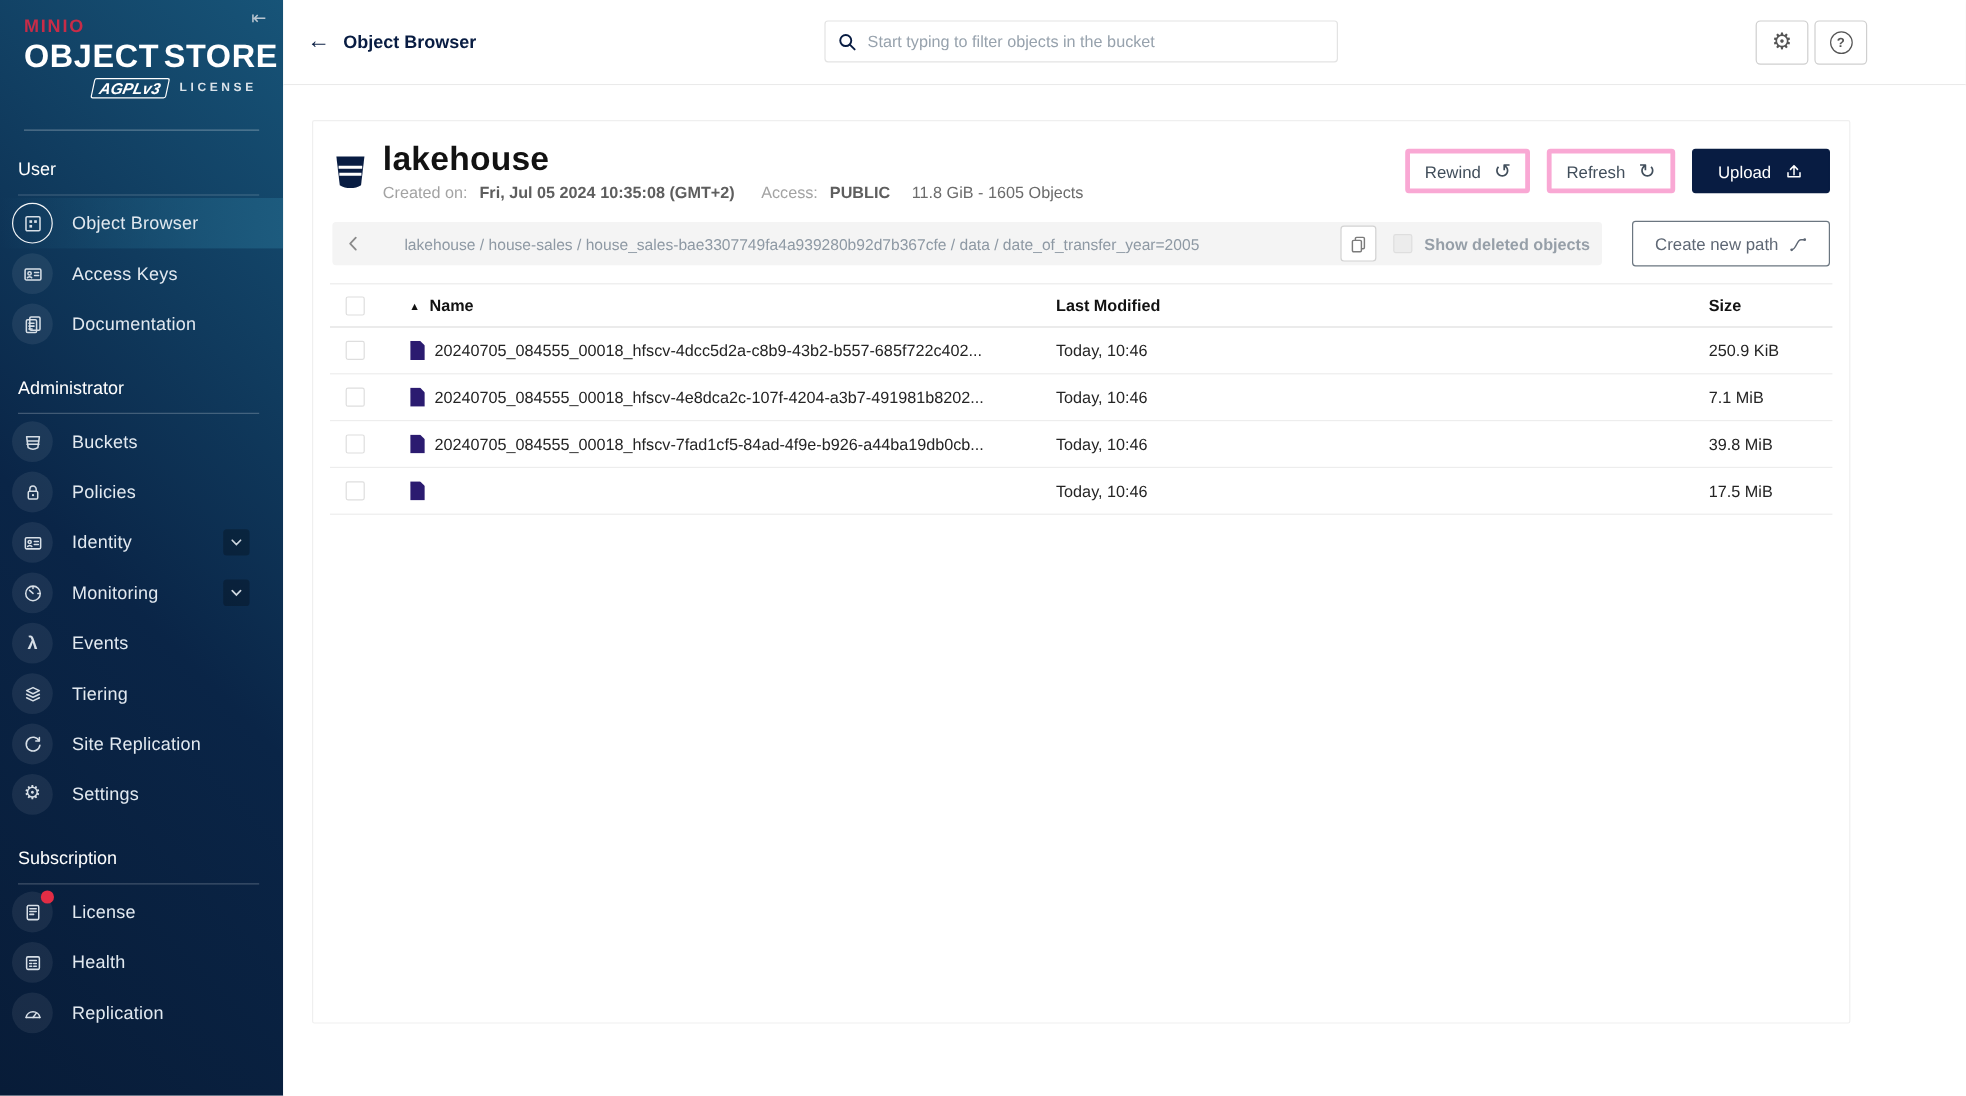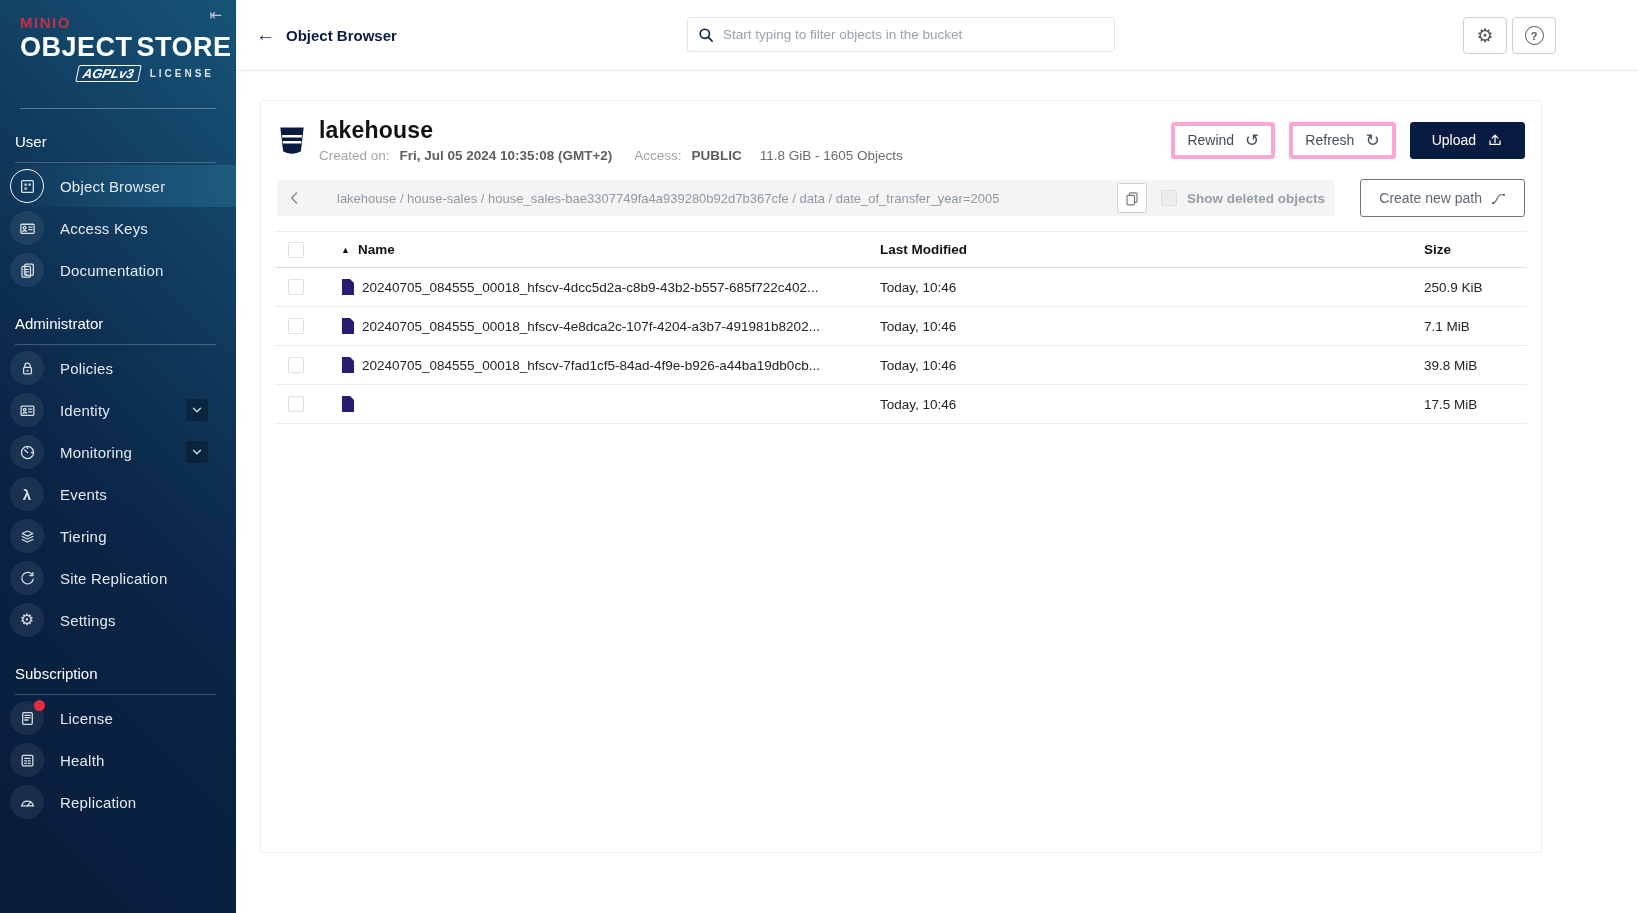--- a/index.html
+++ b/index.html
@@ -58,21 +58,21 @@
     font-weight:700; display:flex; align-items:center; justify-content:center; color:#555;}
 
   
   .main { position:absolute; left:236px; top:71px; width:1402px; height:842px; background:#fff; }
   .panel { position:absolute; left:24px; top:29px; width:1282px; min-height:753px;
     background:#fff; border:1px solid #efefef; border-radius:2px; }
 
   .bucket-header { display:flex; align-items:center; padding:16px 16px 14px 16px; }
   .bucket-icon { flex:0 0 30px; margin-top:2px;}
   .bh-text { margin-left:12px; }
-  .bh-title { font-size:23px; font-weight:700; color:#121212; letter-spacing:.2px;}
+  .bh-title { font-size:28px; font-weight:700; color:#121212; letter-spacing:.2px;}
   .bh-sub { display:flex; gap:10px; margin-top:4px; font-size:13.5px; align-items:baseline;}
   .bh-muted { color:#a3a3a3; }
   .bh-strong { color:#5e5e5e; font-weight:700; }
   .bh-usage { color:#6b6b6b; margin-left:8px;}
   .bh-buttons { margin-left:auto; display:flex; gap:14px; align-items:center;}
   .btn { height:37px; border:4px solid #f9a8d4; border-radius:3px; background:#fff; color:#414e5b;
     font-size:14px; display:flex; align-items:center; gap:11px; padding:0 12px; cursor:pointer;
     font-family:"Liberation Sans",sans-serif;}
   .btn .bicon { font-size:17px; line-height:1; color:#414e5b;}
   .btn-primary { background:#081C42; border:1px solid #081C42; color:#fff; padding:0 21px;}
@@ -159,20 +159,29 @@
       </span>
     <span class="itm-label">Documentation</span>
   </div>
 
   <div class="section-label">Administrator</div>
   <hr class="section-hr">
 
   <div class="itm">
     <span class="itm-circle">
         <svg class="sic" width="17" height="17" viewBox="0 0 16 16">
+          <path d="M3 3.8h10l-1.2 8.5c-2.2 1.4-5.4 1.4-7.6 0Z"></path>
+          <path d="M3.6 7h8.8M3.3 9.6h9.4"></path>
+        </svg>
+      </span>
+    <span class="itm-label">Buckets</span>
+  </div>
+  <div class="itm">
+    <span class="itm-circle">
+        <svg class="sic" width="17" height="17" viewBox="0 0 16 16">
           <path d="M5.5 7V5.4a2.5 2.5 0 0 1 5 0V7"></path>
           <rect x="4.3" y="7" width="7.4" height="6" rx="1"></rect>
           <circle cx="8" cy="10" r="0.9" fill="#d7dfe7" stroke="none"></circle>
         </svg>
       </span>
     <span class="itm-label">Policies</span>
   </div>
   <div class="itm">
     <span class="itm-circle">
         <svg class="sic" width="17" height="17" viewBox="0 0 16 16">

